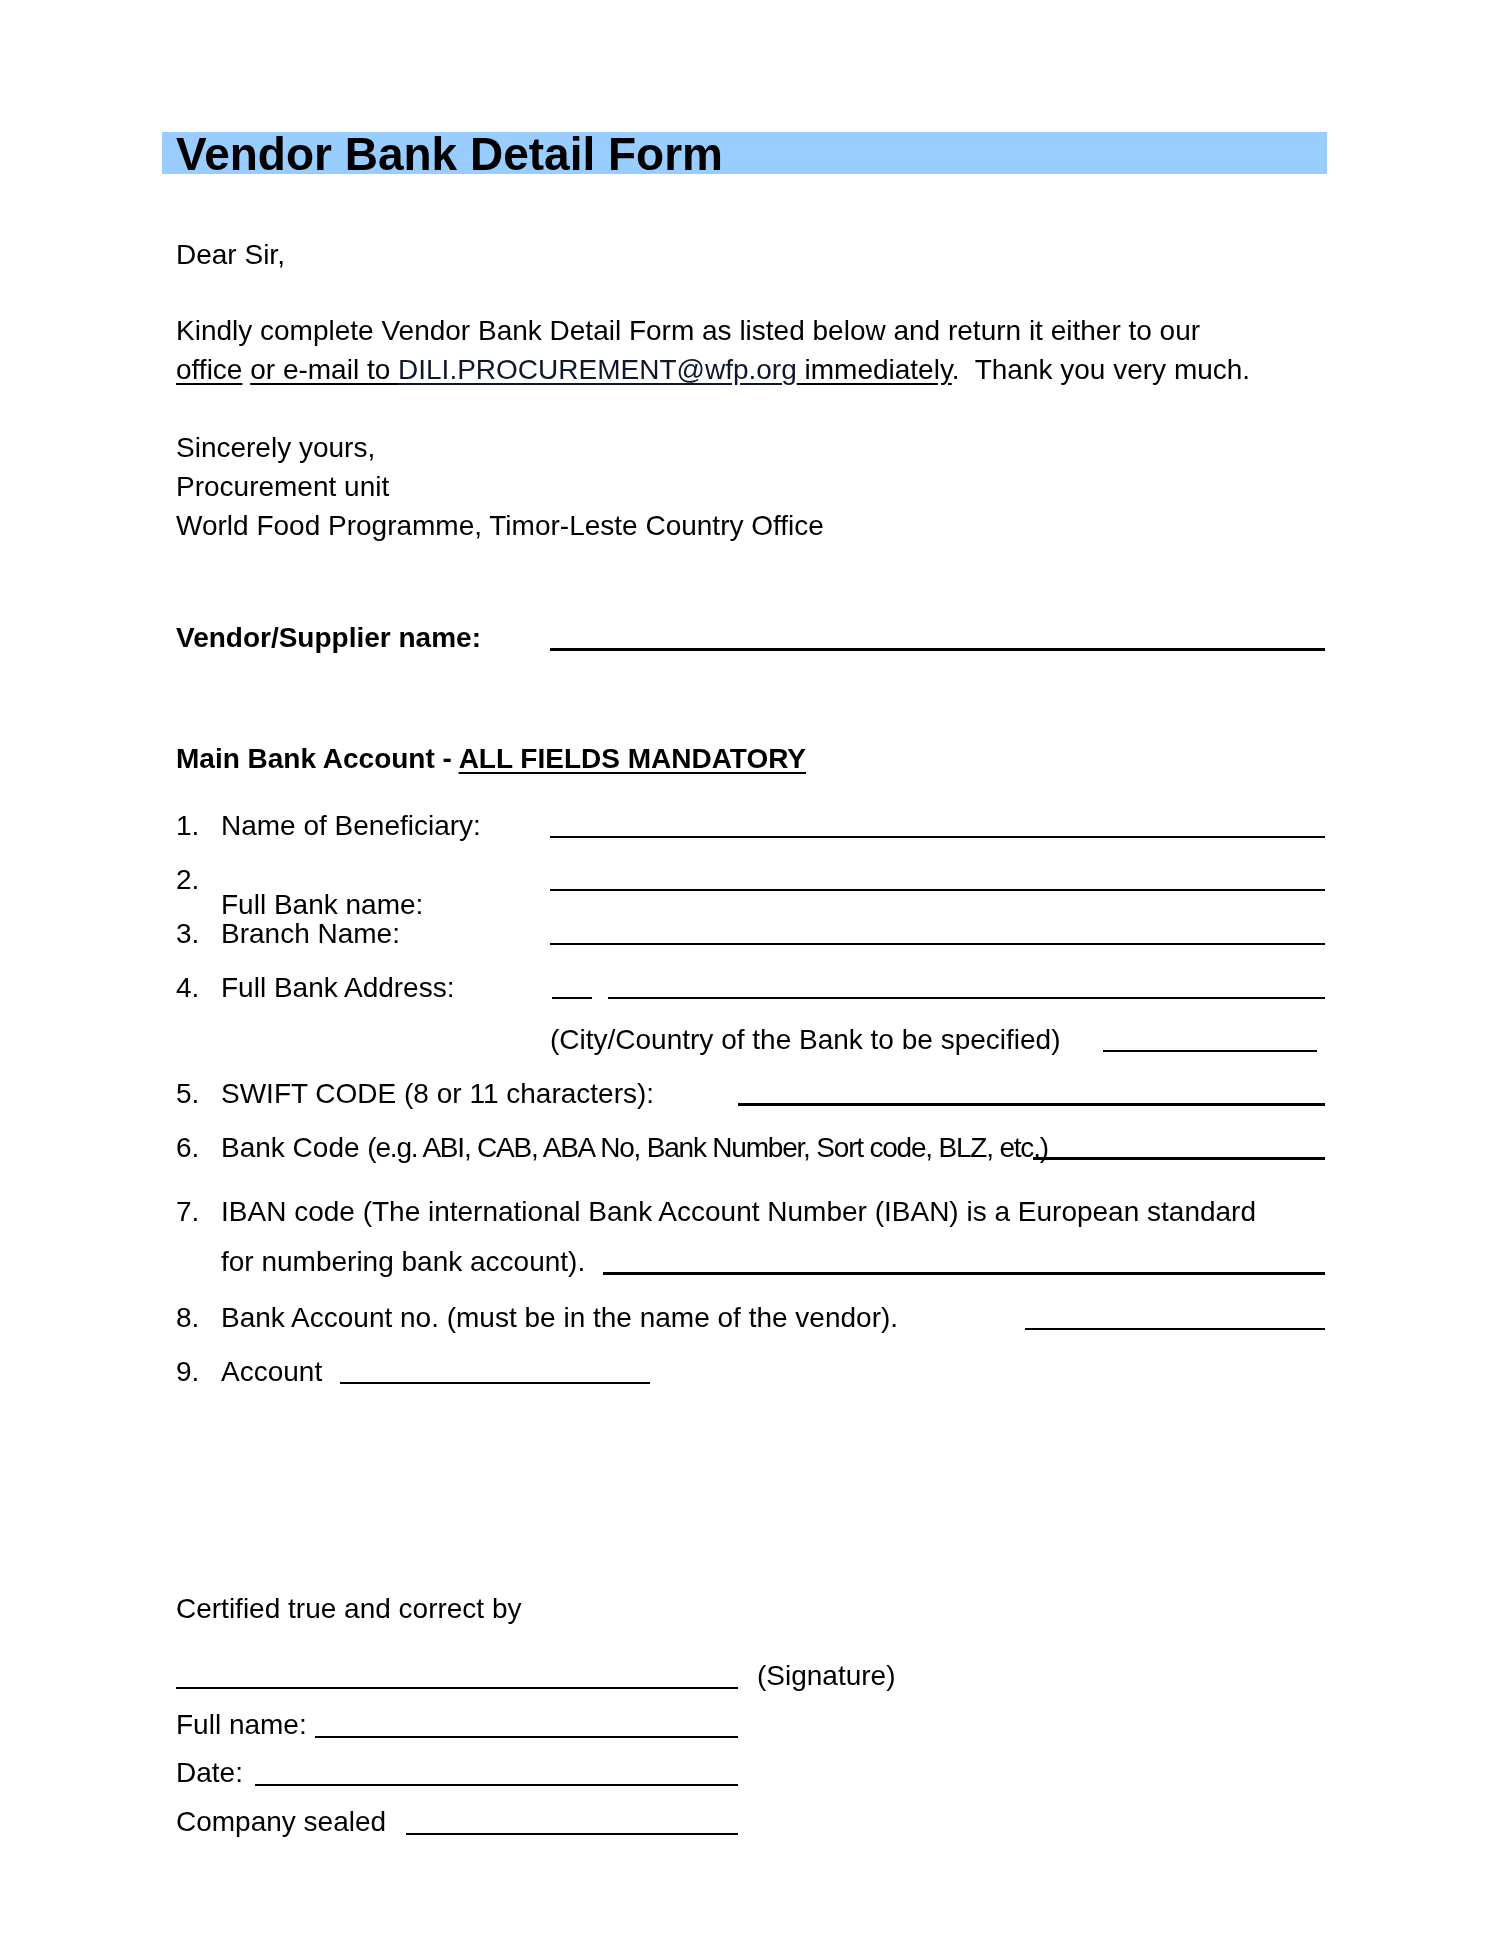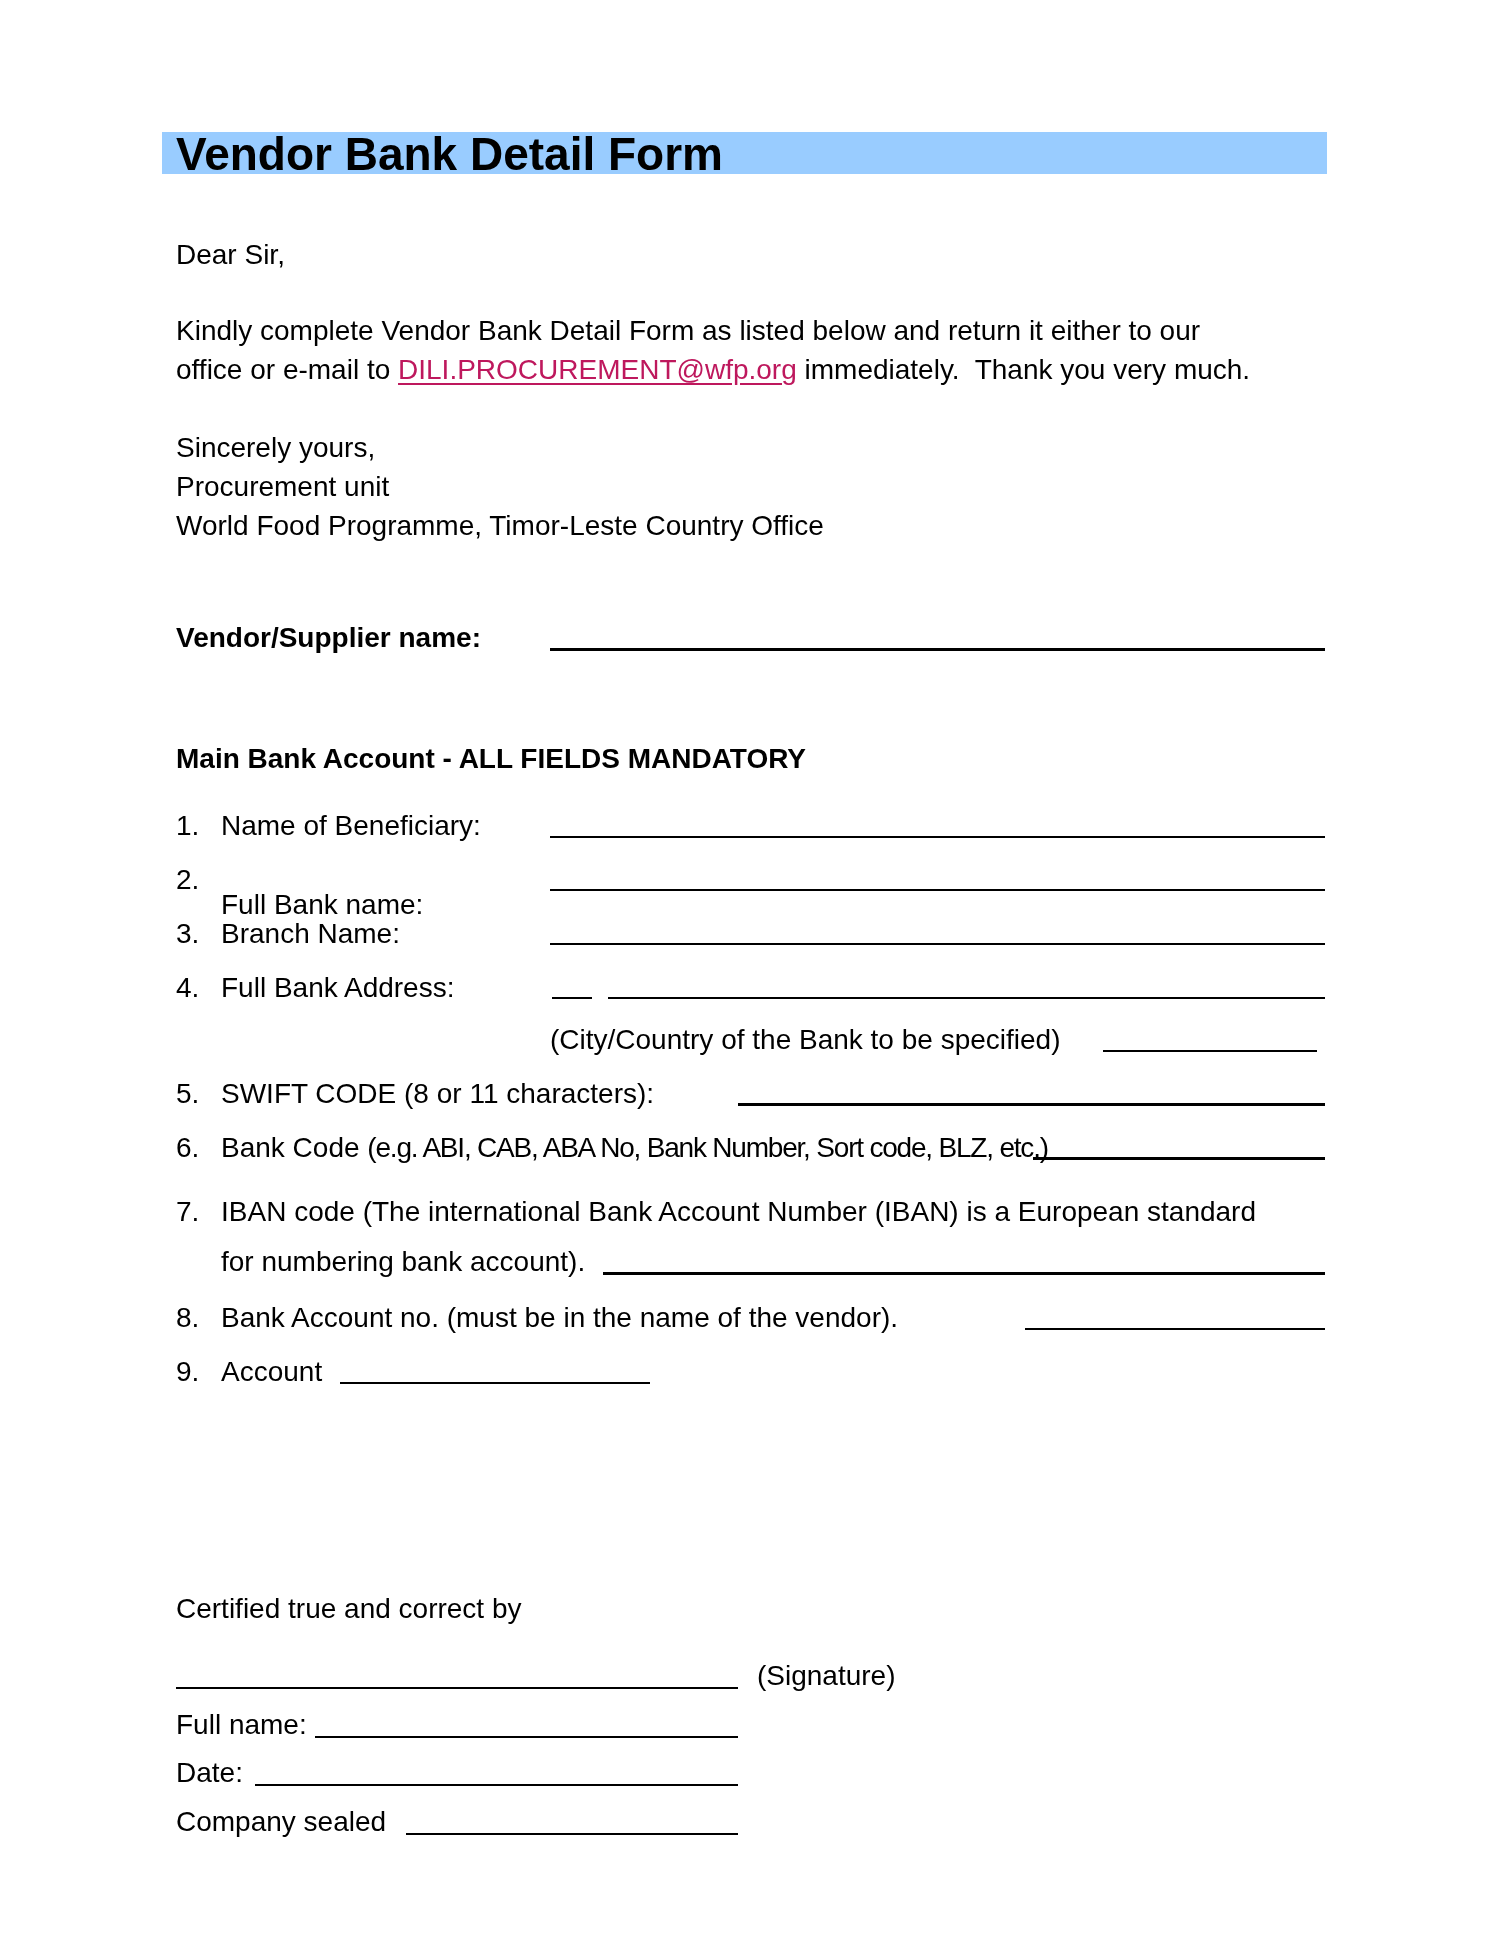--- a/index.html
+++ b/index.html
@@ -3,22 +3,22 @@
 <meta charset="utf-8">
 <style>
   html, body { margin: 0; padding: 0; background: #ffffff; }
   body { width: 1500px; height: 1942px; position: relative; overflow: hidden;
          font-family: "Liberation Sans", sans-serif; color: #000; }
   .abs { position: absolute; white-space: nowrap; }
   .txt { font-size: 28px; line-height: 34px; }
   .title-bar { position: absolute; left: 162px; top: 132px; width: 1165px; height: 42px; background: #99ccff; }
   .title { position: absolute; left: 14px; top: 3px; font-size: 46px; line-height: 38px; font-weight: bold; }
   .bold { font-weight: bold; }
-  .u { text-underline-offset: 4px; }
-  .link { color: #be185d; text-decoration: underline; text-underline-offset: 4px; }
+  .u { text-decoration: underline; text-underline-offset: 4px; }
+  .link { color: #0f172a; text-decoration: underline; text-underline-offset: 4px; }
   .line { position: absolute; height: 0; border-bottom: 2px solid #000; }
   .line.thick { border-bottom-width: 3px; }
   .num { position: absolute; left: 176px; }
   .lbl { position: absolute; left: 221px; }
   .narrow { font-size: 28px; letter-spacing: -1.2px; transform-origin: left; }
 </style>
 </head>
 <body>
 
 <div class="title-bar">

